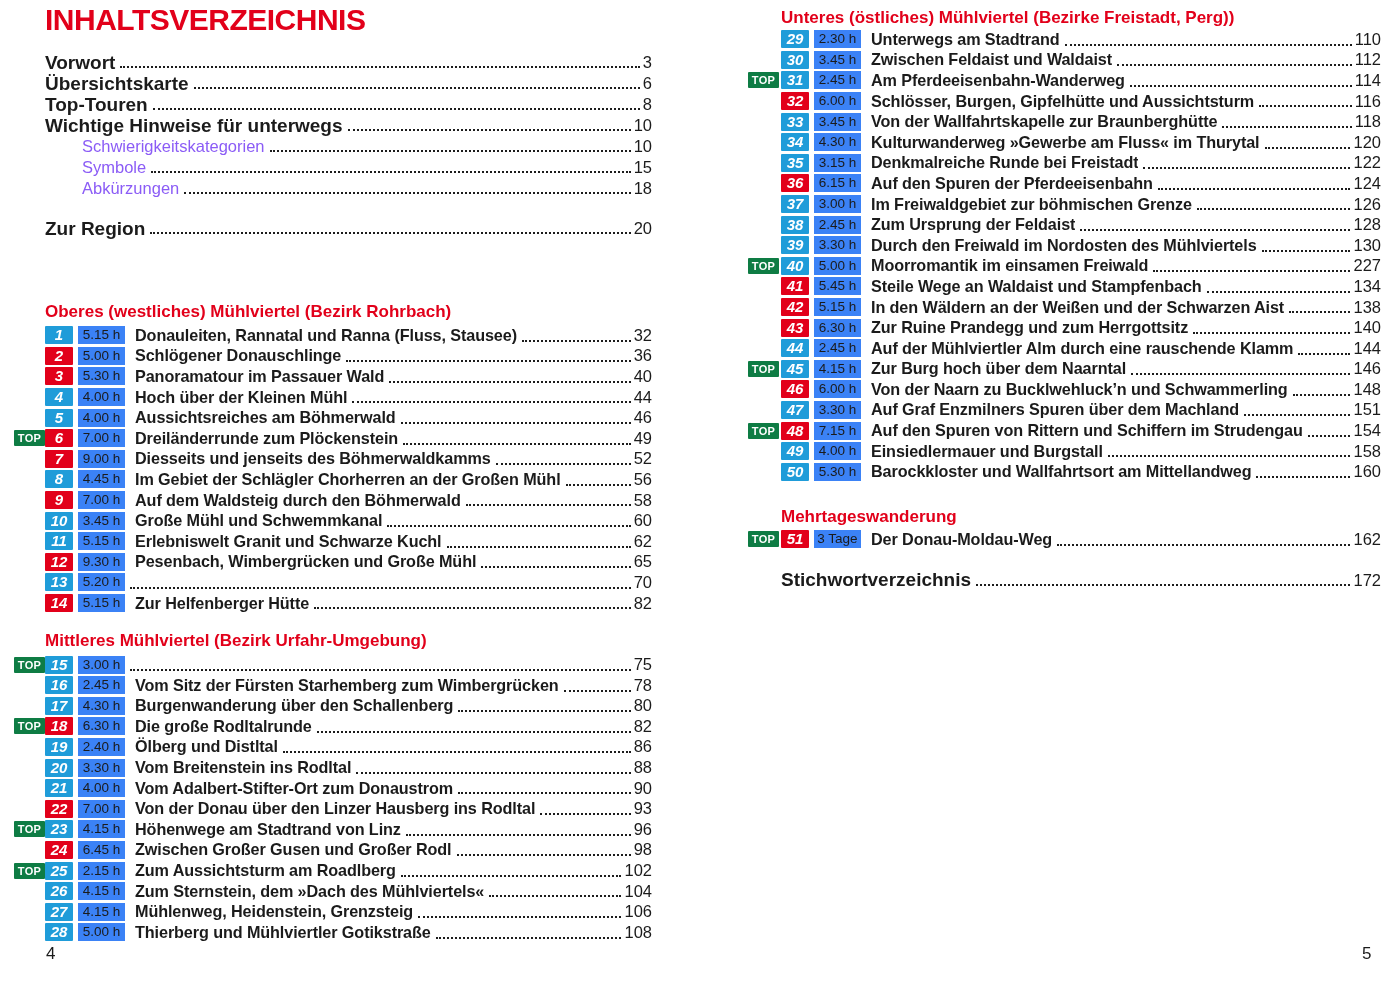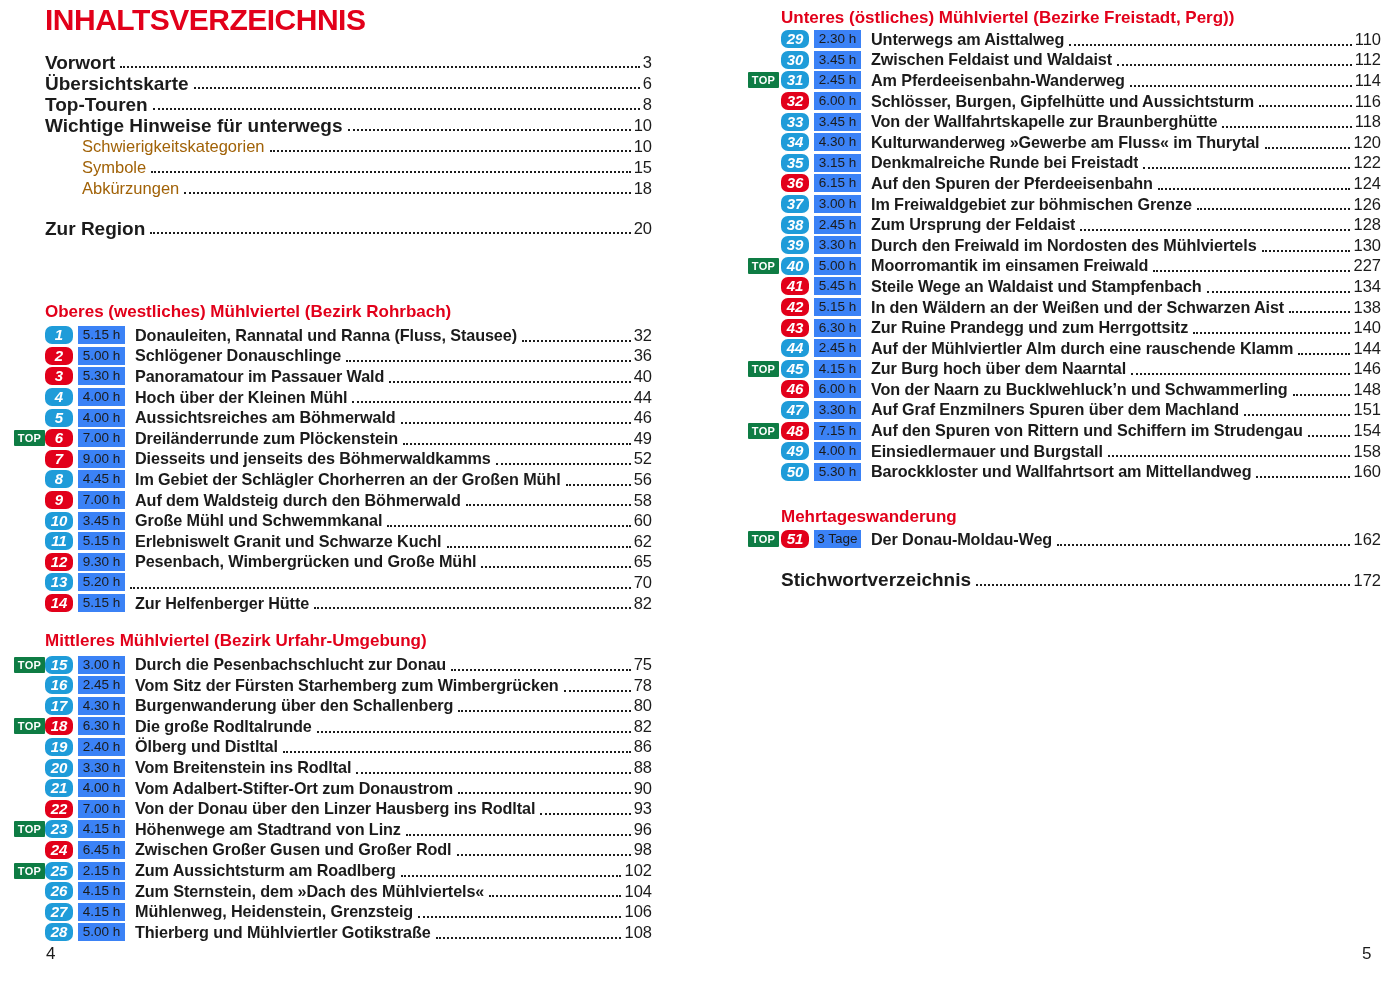--- a/index.html
+++ b/index.html
@@ -12,21 +12,21 @@
   #right-col{left:748px;width:633px;}
 
   h1.toc-title{
     margin:6px 0 0 31px;font-size:30px;line-height:28px;font-weight:bold;
     color:#e2001a;letter-spacing:-.5px;
   }
 
   .fm-block{margin:18px 0 0 31px;}
   .fm-row{display:flex;align-items:center;height:21px;width:607px;}
   .fm-label{font-size:19px;font-weight:bold;white-space:nowrap;}
-  .fm-row.sub .fm-label{font-weight:normal;font-size:16.5px;margin-left:37px;color:#a16207;}
+  .fm-row.sub .fm-label{font-weight:normal;font-size:16.5px;margin-left:37px;color:#8b5cf6;}
   .fm-page{font-size:16.5px;}
   #zur-region{margin:19px 0 0 31px;}
 
   .section-heading{
     font-size:17px;line-height:20px;font-weight:bold;color:#e2001a;white-space:nowrap;
   }
   #left-col .section-heading{margin-left:31px;}
   #right-col .section-heading{margin-left:33px;}
   #section-oberes{margin-top:63px;}
   #section-mittleres{margin-top:18px;}
@@ -38,21 +38,21 @@
 
   .tour-row{display:flex;align-items:center;height:20.6px;}
   .top-slot{width:31px;flex:0 0 31px;display:flex;align-items:center;}
   #right-col .top-slot{width:33px;flex:0 0 33px;}
   .top-badge{
     width:31px;height:16px;line-height:16px;background:#0e7c44;color:#fff;
     font-size:11px;font-weight:bold;text-align:center;letter-spacing:.3px;border-radius:1px;
   }
   .num-badge{
     flex:0 0 28px;width:28px;height:18px;line-height:18px;text-align:center;
-    color:#fff;font-size:15px;font-weight:bold;font-style:italic;border-radius:7px;
+    color:#fff;font-size:15px;font-weight:bold;font-style:italic;border-radius:1px;
   }
   .num-badge.blue{background:#1f9cd9;}
   .num-badge.red{background:#e2001a;}
   .time-box{
     flex:0 0 47px;width:47px;height:18px;line-height:18px;background:#3b82f6;
     text-align:center;font-size:13.5px;margin-left:5px;white-space:nowrap;
   }
   .tour-title{
     font-size:16.2px;font-weight:bold;margin-left:10px;white-space:nowrap;
     flex-shrink:1;overflow:hidden;letter-spacing:-.1px;
@@ -241,21 +241,20 @@
 
   <div class="section" id="section-mittleres">
     <div class="section-heading">Mittleres Mühlviertel (Bezirk Urfahr-Umgebung)</div>
     <div class="rows">
         <div class="tour-row">
           <span class="top-slot">
             <span class="top-badge">TOP</span>
           </span>
           <span class="num-badge blue">15</span>
           <span class="time-box">3.00 h</span>
-          <span class="tour-title">Durch die Pesenbachschlucht zur Donau</span>
           <span class="leader"></span>
           <span class="tour-page">75</span>
         </div>
         <div class="tour-row">
           <span class="top-slot"></span>
           <span class="num-badge blue">16</span>
           <span class="time-box">2.45 h</span>
           <span class="tour-title">Vom Sitz der Fürsten Starhemberg zum Wimbergrücken</span>
           <span class="leader"></span>
           <span class="tour-page">78</span>
@@ -367,21 +366,21 @@
 </div>
 
 <div id="right-col" class="col">
   <div class="section" id="section-unteres">
     <div class="section-heading">Unteres (östliches) Mühlviertel (Bezirke Freistadt, Perg))</div>
     <div class="rows">
         <div class="tour-row">
           <span class="top-slot"></span>
           <span class="num-badge blue">29</span>
           <span class="time-box">2.30 h</span>
-          <span class="tour-title">Unterwegs am Aisttalweg</span>
+          <span class="tour-title">Unterwegs am Stadtrand</span>
           <span class="leader"></span>
           <span class="tour-page">110</span>
         </div>
         <div class="tour-row">
           <span class="top-slot"></span>
           <span class="num-badge blue">30</span>
           <span class="time-box">3.45 h</span>
           <span class="tour-title">Zwischen Feldaist und Waldaist</span>
           <span class="leader"></span>
           <span class="tour-page">112</span>

